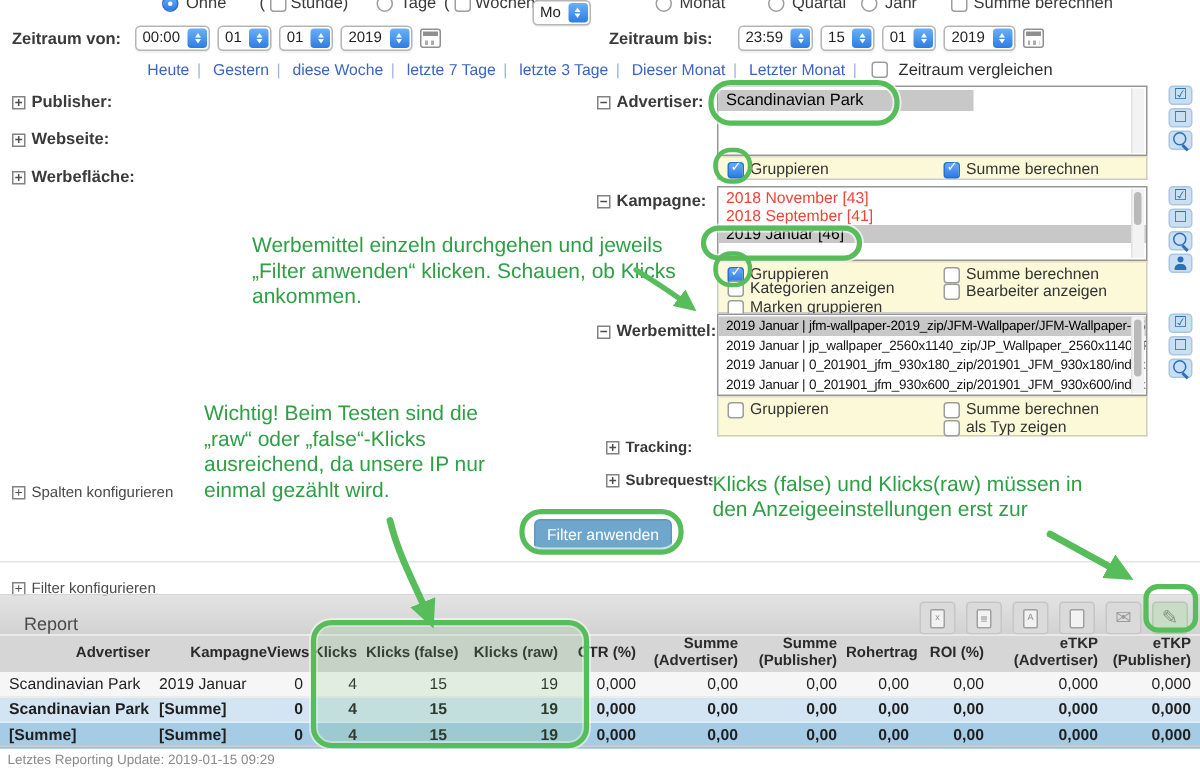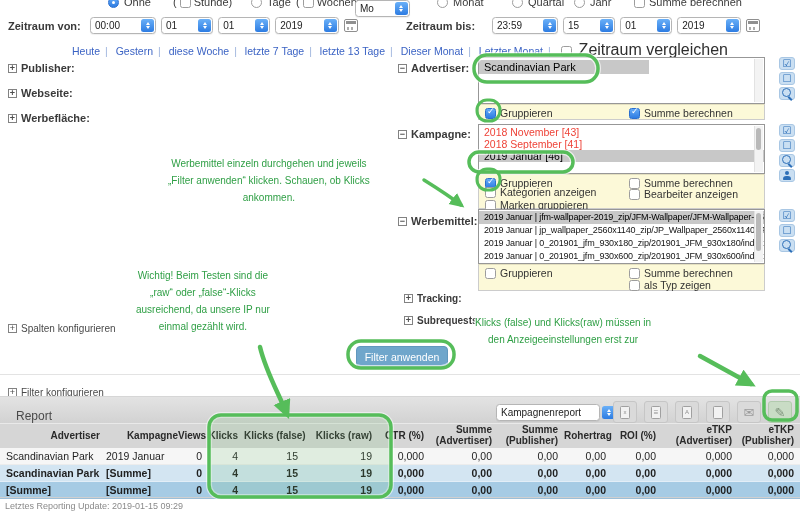--- a/index.html
+++ b/index.html
@@ -14,21 +14,21 @@
       background:#fff;vertical-align:-2px;box-sizing:border-box;position:relative;flex:none;}
   .cb.on{background:linear-gradient(#64aaf7,#2e7ce2);border-color:#2a6fd0;}
   .cb.on:after{content:"\2713";position:absolute;left:1px;top:-3px;color:#fff;font-size:9px;font-weight:bold;}
   .radio{display:inline-block;width:11px;height:11px;border:1px solid #9d9d9d;border-radius:50%;
       background:#fff;vertical-align:-2px;box-sizing:border-box;position:relative;flex:none;}
   .radio.on{background:linear-gradient(#64aaf7,#2e7ce2);border-color:#2a6fd0;}
   .radio.on:after{content:"";position:absolute;left:3px;top:3px;width:3px;height:3px;border-radius:50%;background:#fff;}
   .sel{display:inline-flex;align-items:center;height:17px;border:1px solid #b5b5b5;border-radius:3.5px;
       background:#fff;font-size:10px;color:#222;box-sizing:border-box;padding-left:4px;vertical-align:middle;
       box-shadow:0 1px 1px rgba(0,0,0,.06);}
-  .sel .txt{padding-right:20px;white-space:nowrap;}
+  .sel .txt{padding-right:4px;white-space:nowrap;}
   .spin{align-self:stretch;width:13px;margin:1px;border-radius:2.5px;background:linear-gradient(#6ab0f8,#2d7ce2);
       display:flex;flex-direction:column;align-items:center;justify-content:center;gap:1px;flex:none;}
   .spin i{display:block;width:0;height:0;border-left:2.5px solid transparent;border-right:2.5px solid transparent;}
   .spin i.u{border-bottom:3px solid #fff;}
   .spin i.d{border-top:3px solid #fff;}
   .cal{display:inline-block;width:14px;height:13px;border:1px solid #8f8f8f;border-radius:2px;background:#fff;
       position:relative;vertical-align:middle;box-sizing:border-box;}
   .cal:before{content:"";position:absolute;left:1px;right:1px;top:1px;height:3px;background:#909090;}
   .cal:after{content:"";position:absolute;left:2px;top:7px;width:8px;height:3px;
       background:repeating-linear-gradient(90deg,#adadad 0 2px,transparent 2px 4px);}
@@ -62,22 +62,22 @@
   .sicon.check:after{content:"\2611";font-size:10px;line-height:10px;}
   .sicon.box:after{content:"\2610";font-size:10px;line-height:10px;}
   .icon-search{position:relative;width:7px;height:7px;border:1.5px solid #2d6fb8;border-radius:50%;box-sizing:content-box;margin:-2px 2px 0 0;}
   .icon-search:after{content:"";position:absolute;left:6.5px;top:6.5px;width:4.5px;height:2px;background:#2d6fb8;
       transform:rotate(45deg);transform-origin:0 0;}
   .icon-person{position:relative;width:9px;height:9px;}
   .icon-person:before{content:"";position:absolute;left:2.5px;top:0;width:4px;height:4px;border-radius:50%;background:#2d6fb8;}
   .icon-person:after{content:"";position:absolute;left:0.5px;top:4.5px;width:8px;height:4px;border-radius:4px 4px 1px 1px;background:#2d6fb8;}
 
   
-  .annot{position:absolute;color:#2f9f45;font-size:10px;line-height:17px;font-weight:normal;
-      text-shadow:-1px -1px 1px #fff,1px -1px 1px #fff,-1px 1px 1px #fff,1px 1px 1px #fff,0 0 3px #fff;z-index:6;text-align:center;}
+  .annot{position:absolute;color:#2f9f45;font-size:14px;line-height:17px;font-weight:normal;
+      text-shadow:-1px -1px 1px #fff,1px -1px 1px #fff,-1px 1px 1px #fff,1px 1px 1px #fff,0 0 3px #fff;z-index:6;}
 
   
   #filter-btn{left:356px;top:346px;width:90px;height:19px;background:#6fa6cb;border:1px solid #6197bd;border-radius:4px;
       color:#fff;font-size:10.5px;display:flex;align-items:center;justify-content:center;cursor:pointer;z-index:3;}
 
   
   #sep-line{left:0;top:374px;width:800px;height:1px;background:#e3e3e3;}
   #report-bar{left:0;top:396px;width:800px;height:27px;background:linear-gradient(#e3e3e3,#d2d2d2);
       border-top:1px solid #d6d6d6;box-sizing:border-box;display:flex;align-items:flex-end;justify-content:space-between;
       padding:0 8px 0 16px;}
@@ -222,25 +222,25 @@
         </span>
       </span>
     <span class="cal"></span>
   </span>
 
   <div class="abs" id="quicklinks">
     <span class="qlink">Heute</span><span class="qsep">|</span>
     <span class="qlink">Gestern</span><span class="qsep">|</span>
     <span class="qlink">diese Woche</span><span class="qsep">|</span>
     <span class="qlink">letzte 7 Tage</span><span class="qsep">|</span>
-    <span class="qlink">letzte 13 Tage</span><span class="qsep">|</span>
+    <span class="qlink">letzte 3 Tage</span><span class="qsep">|</span>
     <span class="qlink">Dieser Monat</span><span class="qsep">|</span>
     <span class="qlink">Letzter Monat</span><span class="qsep">|</span>
     <span class="cb" style="margin:0 4px 0 2px;"></span>
-    <span style="font-size:16px;color:#2e2e2e;">Zeitraum vergleichen</span>
+    <span style="font-size:11px;color:#2e2e2e;">Zeitraum vergleichen</span>
   </div>
 
   <div class="abs panel-label" style="left:8px;top:62px;">
     <span class="exp plus"></span>
     <span>Publisher:</span>
   </div>
   <div class="abs panel-label" style="left:8px;top:87px;">
     <span class="exp plus"></span>
     <span>Webseite:</span>
   </div>
@@ -394,27 +394,20 @@
   </div>
   <div class="annot" style="left:475px;top:314px;">
     <div>Klicks (false) und Klicks(raw) müssen in</div>
     <div>den Anzeigeeinstellungen erst zur</div>
   </div>
 
   <div class="abs" id="sep-line"></div>
   <div class="abs" id="report-bar">
     <span id="report-title">Report</span>
     <span id="report-controls">
-      <span class="sel" style="width:104px;justify-content:space-between;margin-right:6px;">
-        <span class="txt">Kampagnenreport</span>
-        <span class="spin">
-            <i class="u"></i>
-            <i class="d"></i>
-          </span>
-      </span>
       <span class="ticon">
           <span class="doc x"></span>
         </span>
       <span class="ticon">
           <span class="doc w"></span>
         </span>
       <span class="ticon">
           <span class="doc a"></span>
         </span>
       <span class="ticon">

